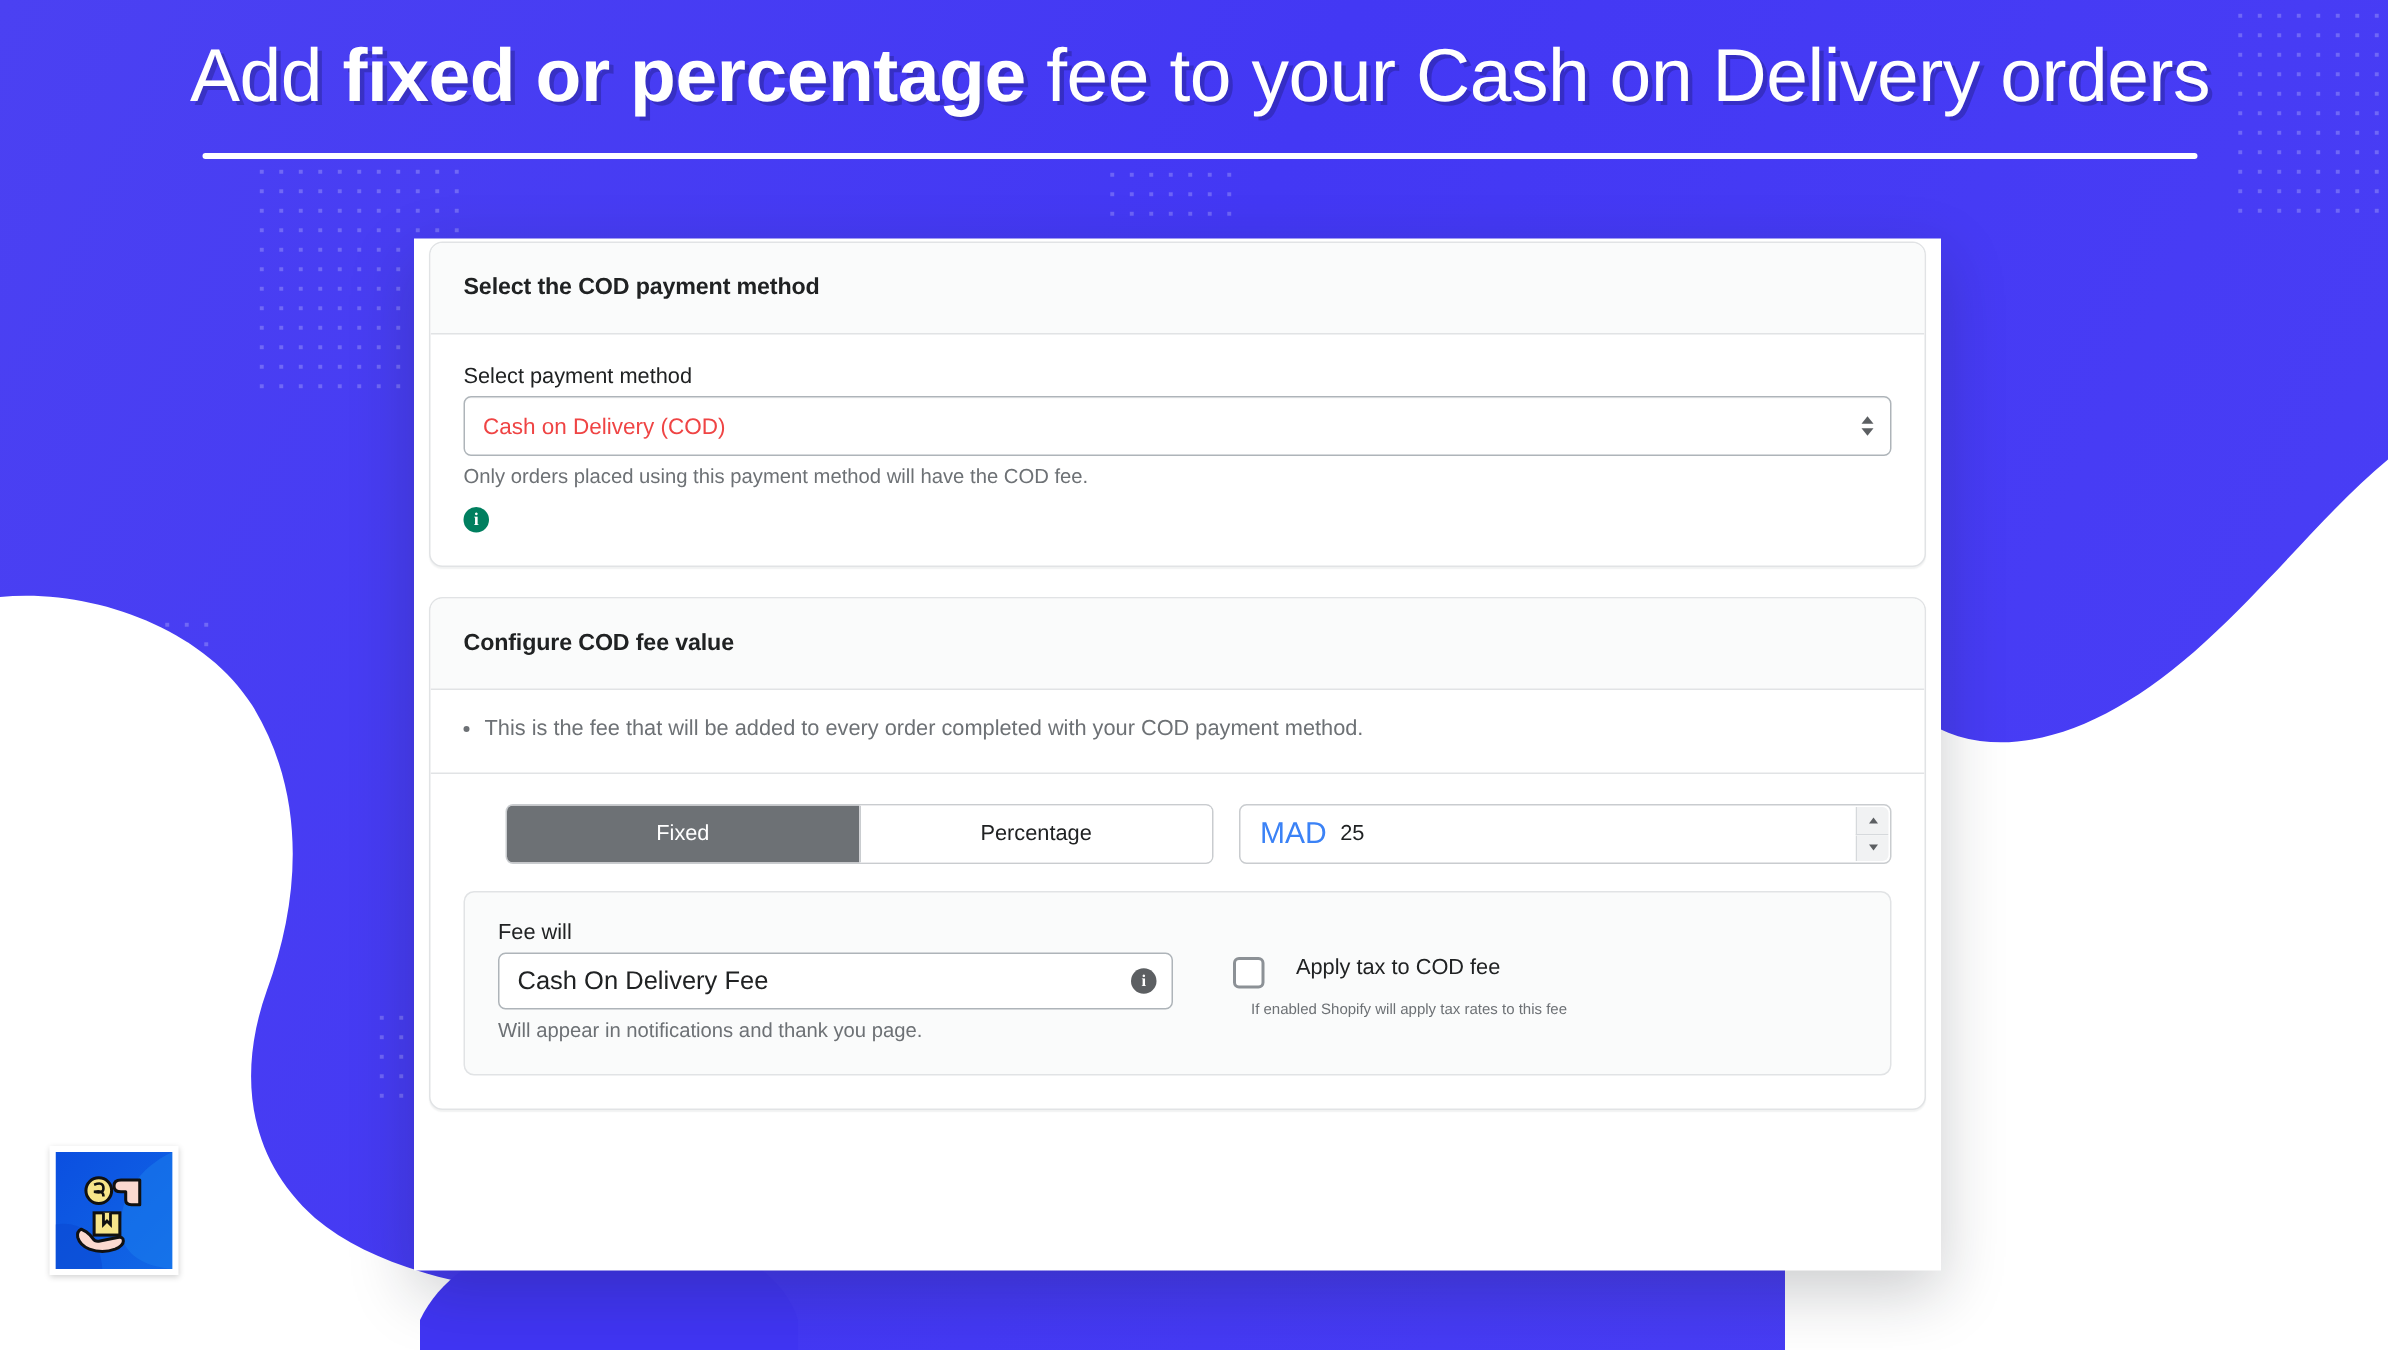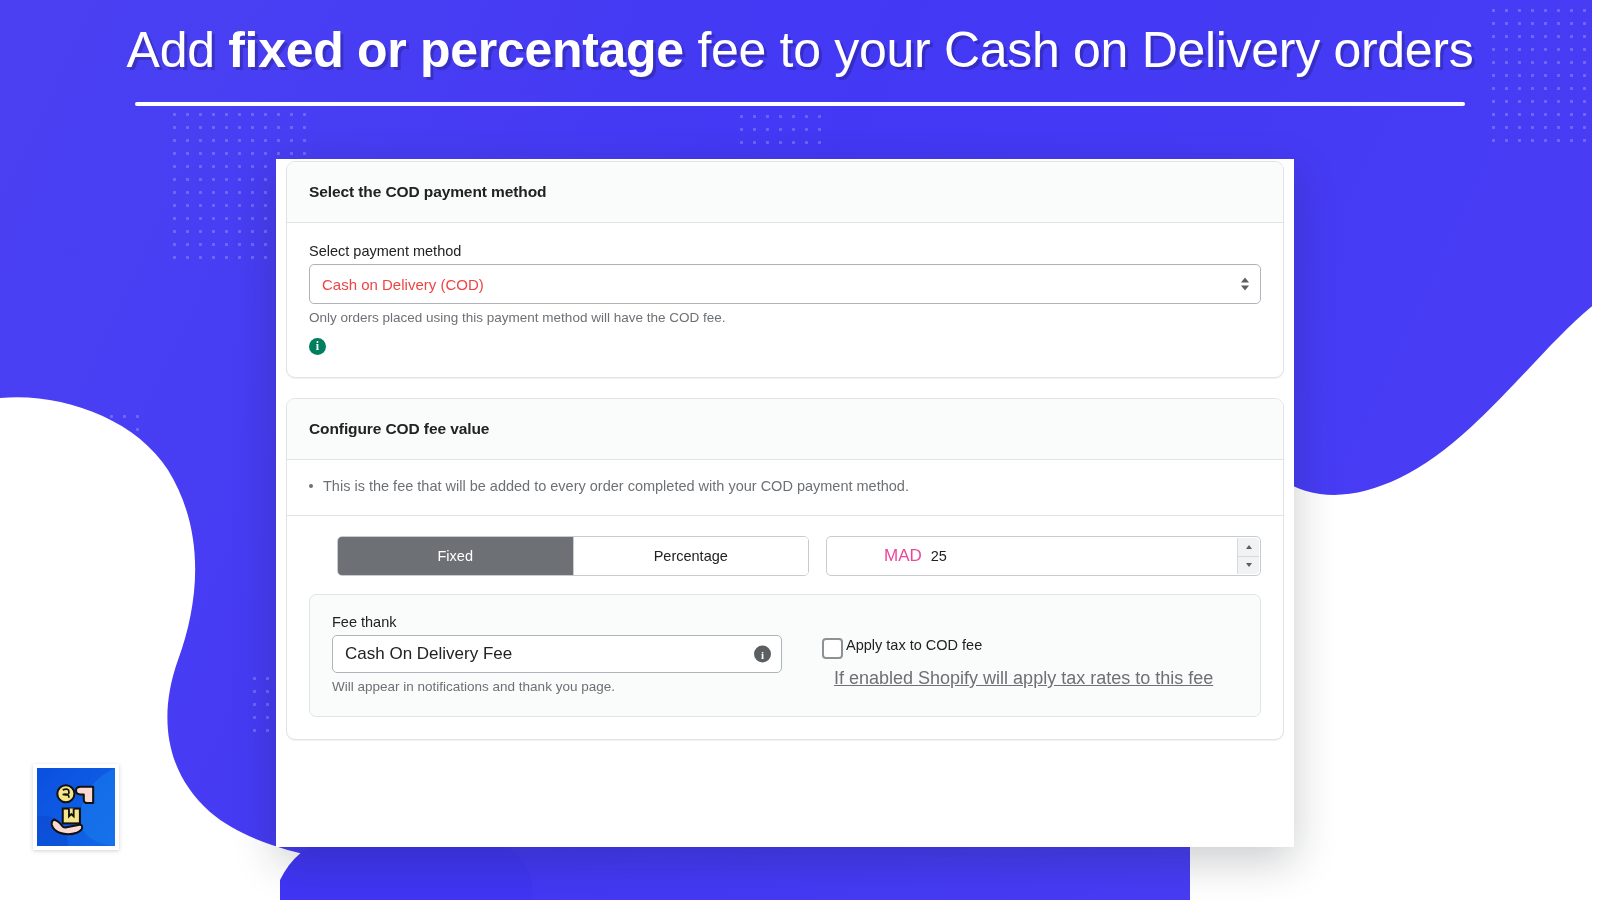--- a/index.html
+++ b/index.html
@@ -251,21 +251,21 @@
     flex: 1;
     height: 38px;
     border: 1px solid #c9cccf;
     border-radius: 5px;
     background: #ffffff;
     display: flex;
     align-items: center;
     padding-left: 13px;
     gap: 9px;
   }
-  .amount-prefix { font-size: 17px; color: #ec4899; margin-left: 44px; }
+  .amount-prefix { font-size: 20px; color: #3b82f6; }
   .amount-value  { font-size: 14.5px; color: #202223; }
   .spinner {
     position: absolute;
     right: 1px; top: 1px;
     width: 22px; height: 36px;
     display: flex;
     flex-direction: column;
   }
   .spin-btn {
     flex: 1;
@@ -325,32 +325,32 @@
     color: #ffffff;
     font-size: 11px;
     font-weight: 700;
     display: flex;
     align-items: center;
     justify-content: center;
     font-family: "Liberation Serif", serif;
     cursor: pointer;
   }
 
-  .check-row { display: flex; align-items: flex-start; gap: 3px; padding-left: 16px; }
+  .check-row { display: flex; align-items: flex-start; gap: 21px; padding-left: 16px; }
   .checkbox {
     width: 17px; height: 17px;
     border: 2px solid #8c9196;
     border-radius: 4px;
     background: #ffffff;
     flex: none;
     margin-top: 1px;
     cursor: pointer;
   }
   .check-label { font-size: 14.5px; color: #202223; }
-  .check-help  { font-size: 18px; color: #6d7175; margin-top: 9px; margin-left: 28px; text-decoration: underline; }
+  .check-help  { font-size: 10px; color: #6d7175; margin-top: 9px; margin-left: 28px; }
 
   
   .app-icon {
     position: absolute;
     left: 33px;
     top: 764px;
     width: 86px;
     height: 86px;
     background: #ffffff;
     padding: 4px;
@@ -451,21 +451,21 @@
                 </span>
                 <span class="spin-btn">
                   <span class="spin-dn"></span>
                 </span>
               </span>
             </div>
           </div>
 
           <div class="subcard">
             <div class="subcard-left">
-              <div class="field-label">Fee thank</div>
+              <div class="field-label">Fee will</div>
               <div class="text-field">
                 <span class="text-field-value">Cash On Delivery Fee</span>
                 <span class="info-circle-gray">i</span>
               </div>
               <div class="help-text">Will appear in notifications and thank you page.</div>
             </div>
 
             <div class="subcard-right">
               <div class="check-row">
                 <span class="checkbox"></span>

